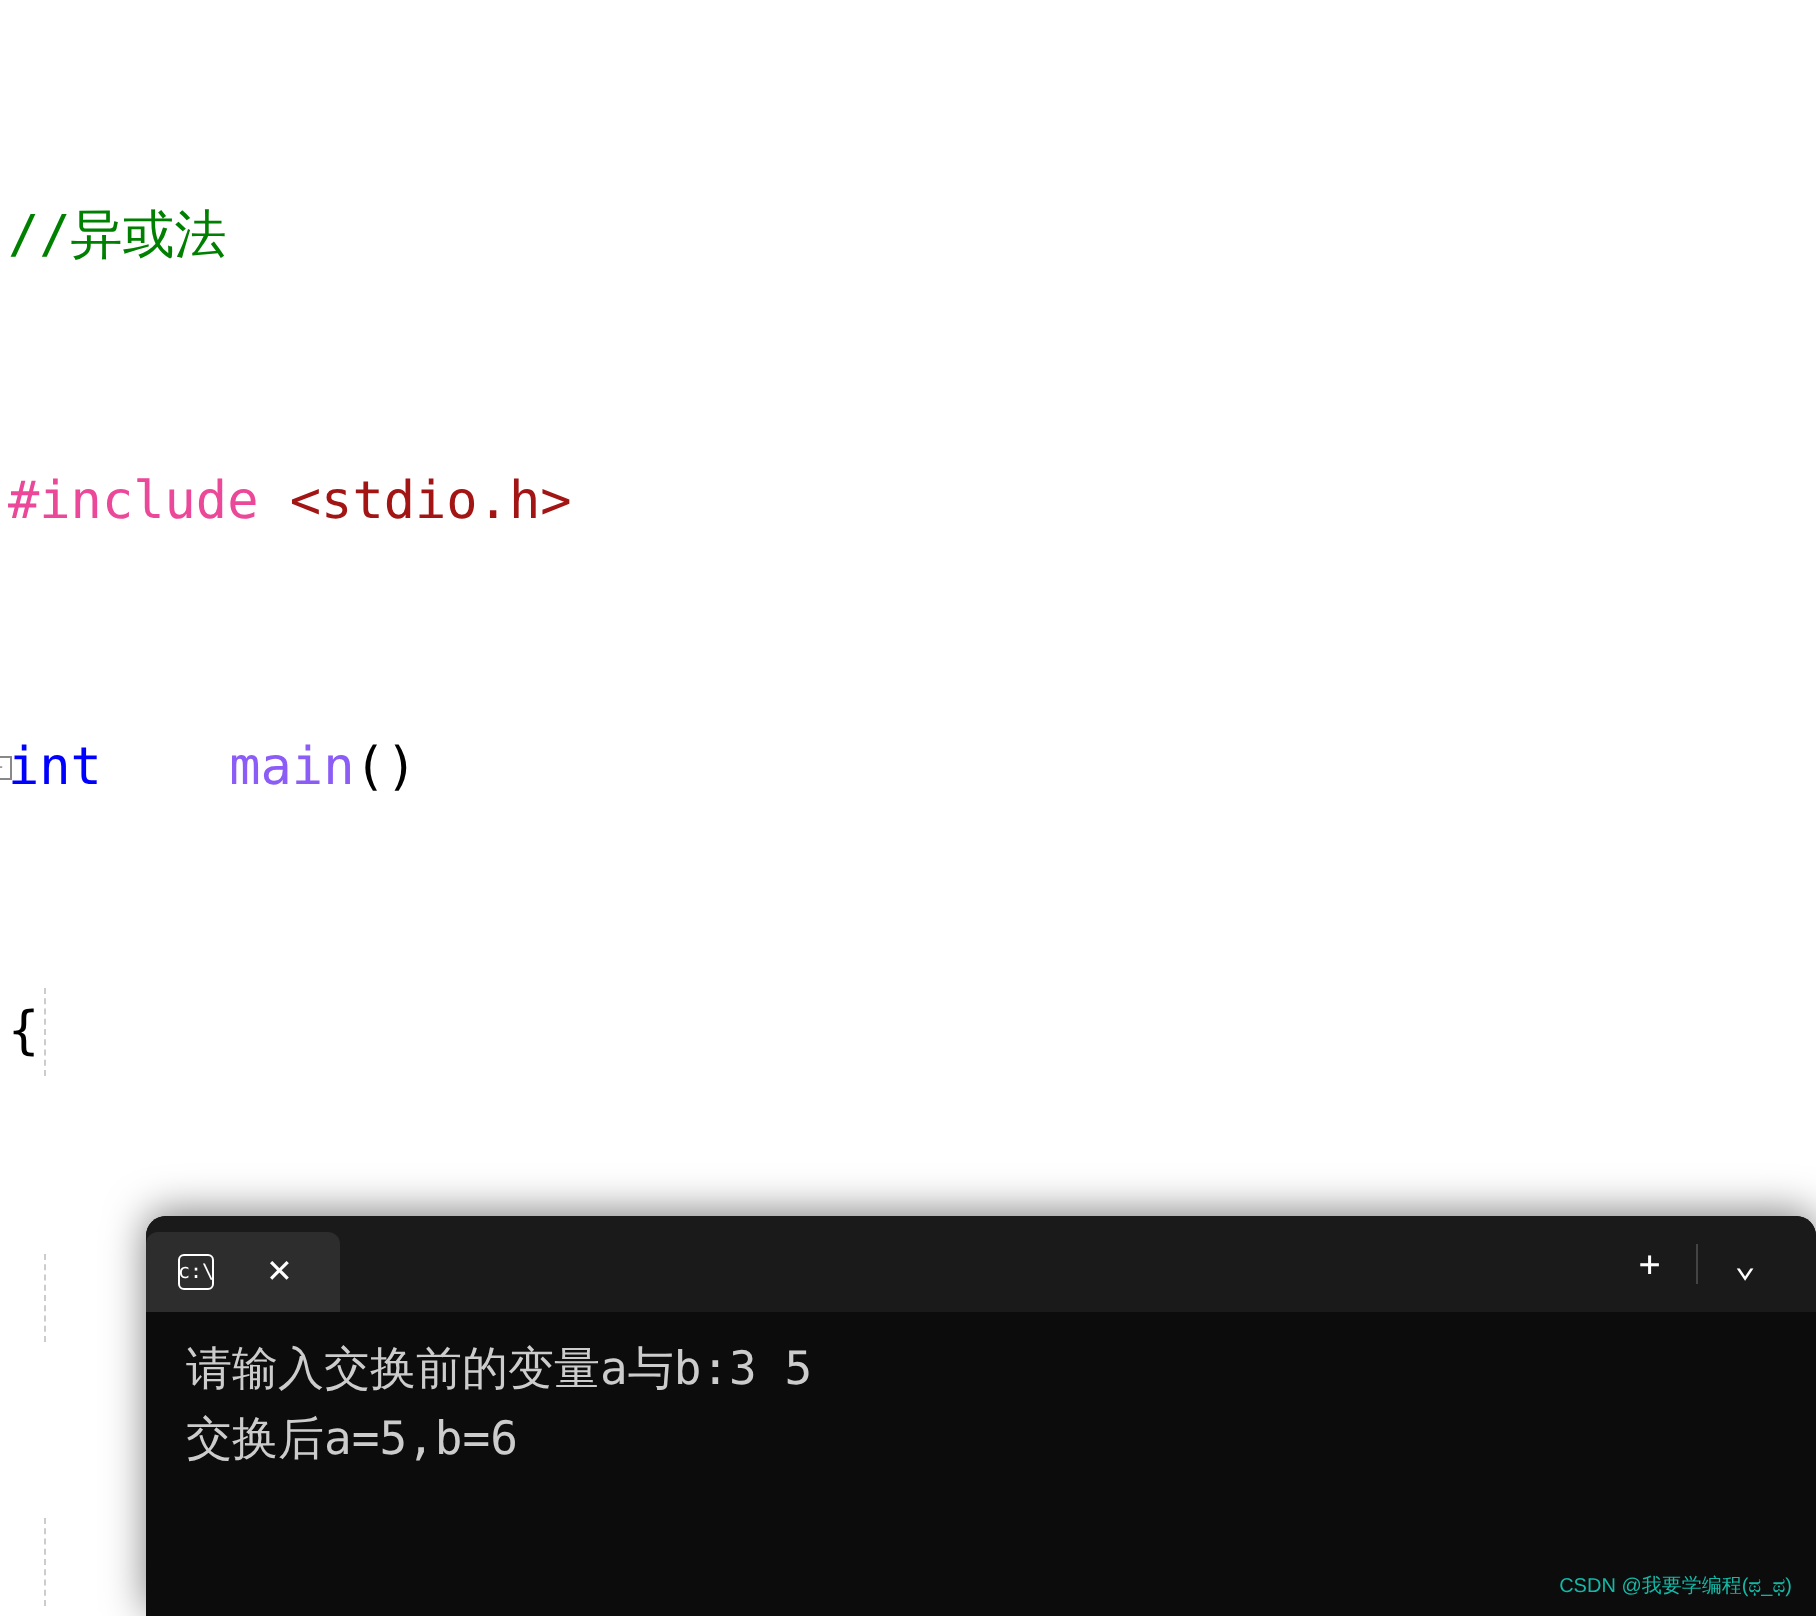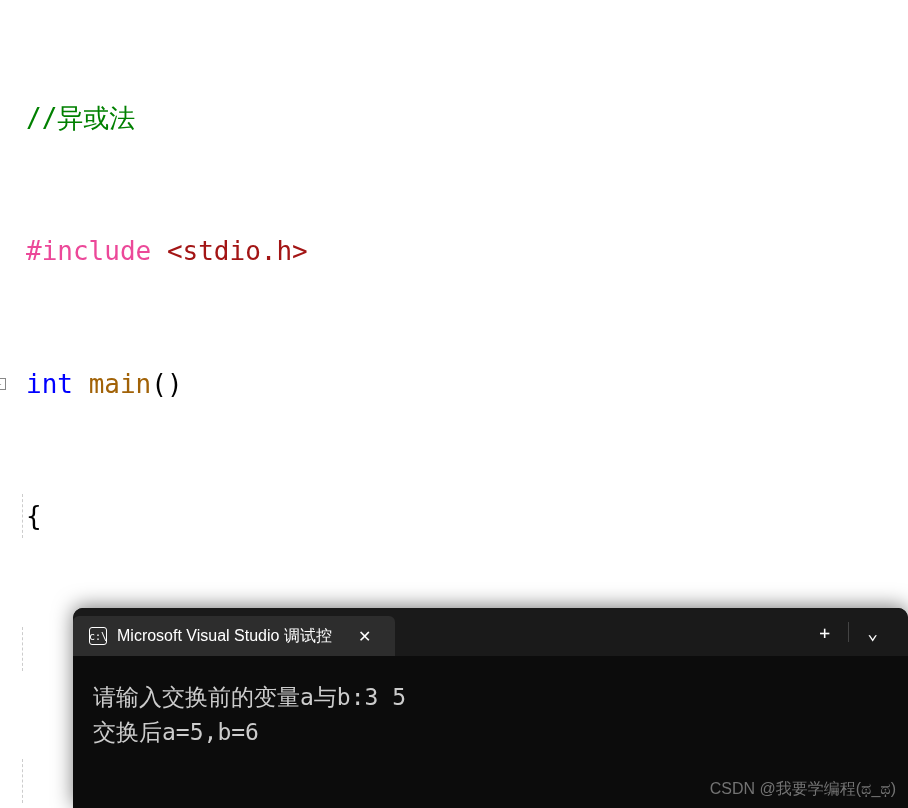--- a/index.html
+++ b/index.html
@@ -28,21 +28,21 @@
       width: 12px;
       height: 12px;
       border: 1px solid #888;
       background: #fff;
       font-size: 9px;
       line-height: 10px;
       text-align: center;
       color: #888;
     }
     .code-line {
-      padding-left: 26px;
+      padding-left: 4px;
       position: relative;
     }
     .guide-line {
       position: absolute;
       left: 22px;
       top: 0;
       bottom: 0;
       border-left: 1px dashed #ccc;
       height: 100%;
     }
@@ -51,21 +51,21 @@
       left: 95px;
       top: 0;
       bottom: 0;
       border-left: 1px dashed #ccc;
       height: 100%;
     }
     .comment { color: #008000; }
     .preprocessor { color: #ec4899; }
     .include-path { color: #a31515; margin-top: 44px; }
     .keyword { color: #0000ff; }
-    .func-name { color: #a16207; }
+    .func-name { color: #8b5cf6; margin-left: 48px; }
     .paren { color: #000000; }
     .brace { color: #000000; }
     .type { color: #0000ff; }
     .variable { color: #808080; }
     .operator { color: #000000; }
     .number { color: #000000; }
     .semicolon { color: #000000; }
     
     .terminal {
       position: absolute;
@@ -128,32 +128,32 @@
       font-size: 18px;
       padding: 8px 14px;
       cursor: pointer;
     }
     .divider {
       width: 1px;
       height: 20px;
       background: #444;
     }
     .terminal-body {
-      padding: 24px 20px;
+      padding: 12px 20px;
       color: #cccccc;
       font-family: "Consolas", "Microsoft YaHei", monospace;
       font-size: 23px;
       line-height: 1.5;
     }
     .watermark {
       position: absolute;
       right: 12px;
       bottom: 8px;
-      color: #737373;
-      font-size: 16px;
+      color: #14b8a6;
+      font-size: 10px;
       font-family: "Microsoft YaHei", sans-serif;
       margin-left: 30px;
     }
   </style>
 </head>
 <body>
 
 <div class="editor">
   <div class="code-line"><span class="comment">//异或法</span></div>
   <div class="code-line"><span class="preprocessor">#include</span> <span class="include-path">&lt;stdio.h&gt;</span></div>
@@ -168,21 +168,20 @@
   
   
   
   
 </div>
 
 <div class="terminal">
   <div class="terminal-titlebar">
     <div class="terminal-tab">
       <span class="terminal-icon">c:\</span>
-      <span>Microsoft Visual Studio 调试控</span>
       <span class="close-btn">✕</span>
     </div>
     <div class="terminal-actions">
       <span class="action-btn">+</span>
       <span class="divider"></span>
       <span class="action-btn">⌄</span>
     </div>
   </div>
   <div class="terminal-body">
     <div>请输入交换前的变量a与b:3 5</div>

